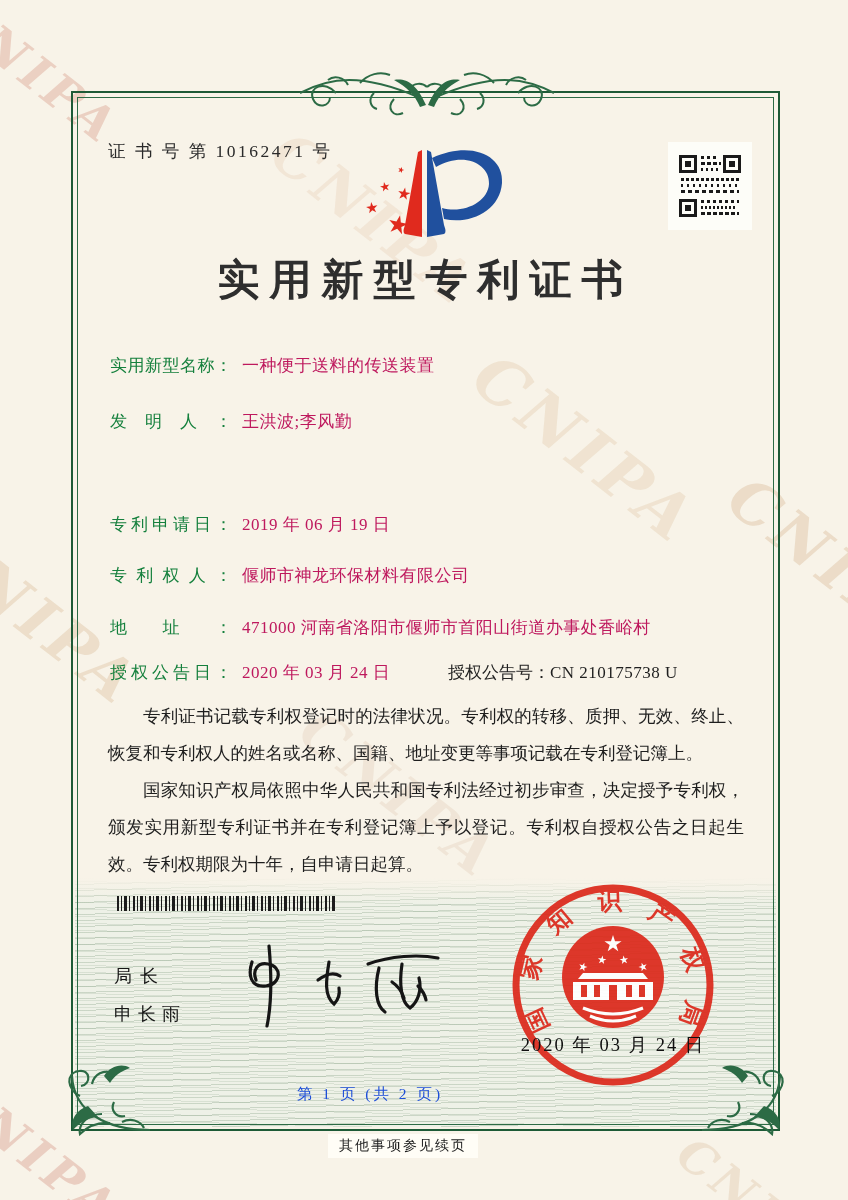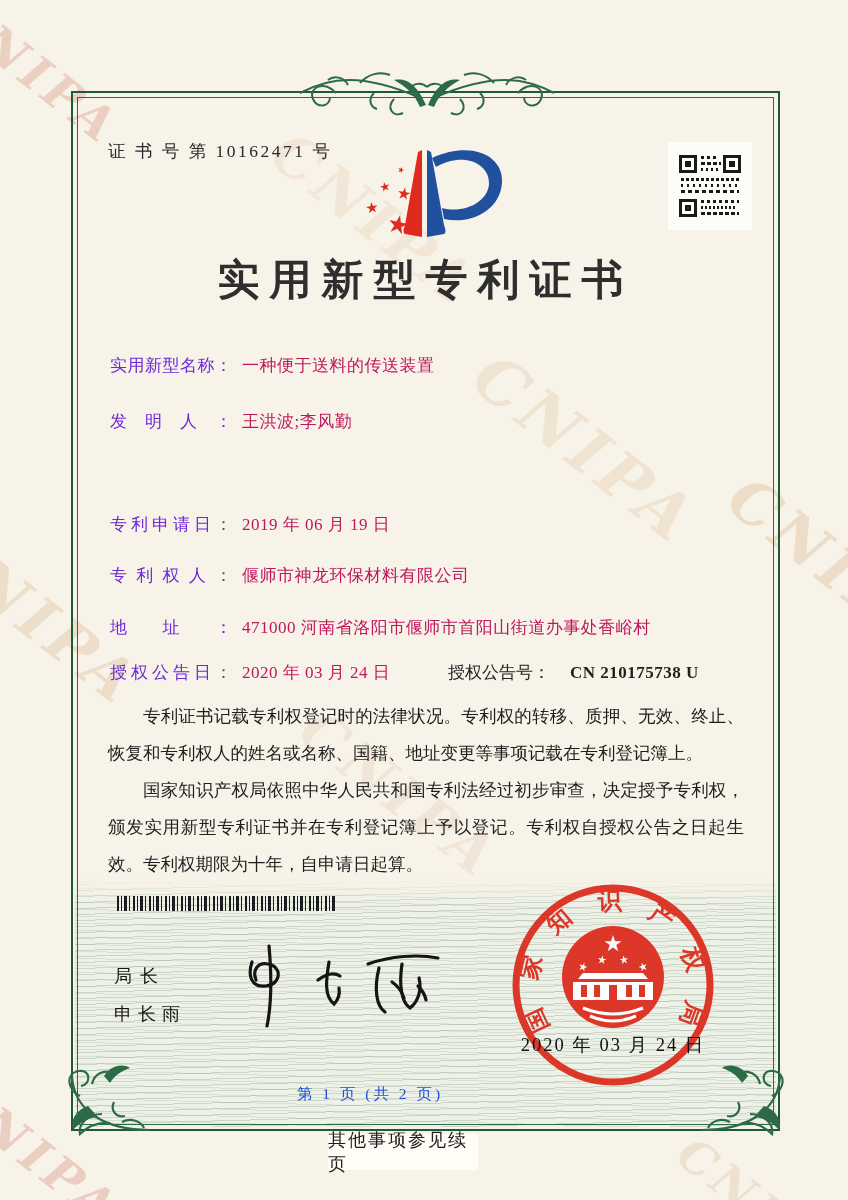--- a/index.html
+++ b/index.html
@@ -59,26 +59,26 @@
     display:flex; align-items:center; justify-content:center;
   }
   .title{
     position:absolute; left:71px; top:252px; width:709px; text-align:center;
     font-size:42px; font-weight:bold; letter-spacing:10px; color:#2e2e2e;
   }
   
   .field-row{position:absolute; left:110px; font-size:17px; white-space:nowrap;}
   .field-row .lbl{
     display:inline-block; width:122px; text-align:justify; text-align-last:justify;
-    vertical-align:top; color:#6d28d9;
+    vertical-align:top; color:#15803d;
   }
   .field-row .val{margin-left:10px; color:#be185d; letter-spacing:.5px;text-align:center;}
   .gazette{position:absolute; left:448px; font-size:17px; white-space:nowrap;}
   .gazette .lbl{color:#222;}
-  .gazette .val{margin-left:20px; letter-spacing:.5px;font-weight:bold;}
+  .gazette .val{margin-left:0; letter-spacing:.5px;}
   
   .grant-text{
     position:absolute; left:108px; top:698px; width:636px;
     font-size:17.5px; line-height:37px; text-align:justify; color:#1e1e1e;
   }
   .grant-text p{margin:0; text-indent:2em;}
   
   .barcode{
     position:absolute; left:117px; top:896px; width:219px; height:15px;
     background:repeating-linear-gradient(90deg,
@@ -93,23 +93,23 @@
   .seal{position:absolute; left:508px; top:880px; width:210px; height:210px; opacity:.93;}
   .seal-date{
     position:absolute; left:513px; top:1032px; width:200px; text-align:center;
     font-size:18.5px; letter-spacing:2px; color:#101010;
   }
   .page-number{
     position:absolute; left:71px; top:1084px; width:598px; text-align:center;
     font-size:15.5px; letter-spacing:3px; color:#1d4ed8;
   }
   .continuation{
-    position:absolute; left:328px; top:1134px; width:150px; height:36px;
+    position:absolute; left:328px; top:1134px; width:150px; height:24px;
     background:#fffdf6; display:flex; align-items:center; justify-content:center;
-    font-size:18px; letter-spacing:2px; color:#1c1c1c;
+    font-size:14px; letter-spacing:2px; color:#1c1c1c;
   }
 </style>
 </head>
 <body>
 
 <div class="page">
 
   <div class="wm wm1">CNIPA</div>
   <div class="wm wm2">CNIPA</div>
   <div class="wm wm3">CNIPA</div>

